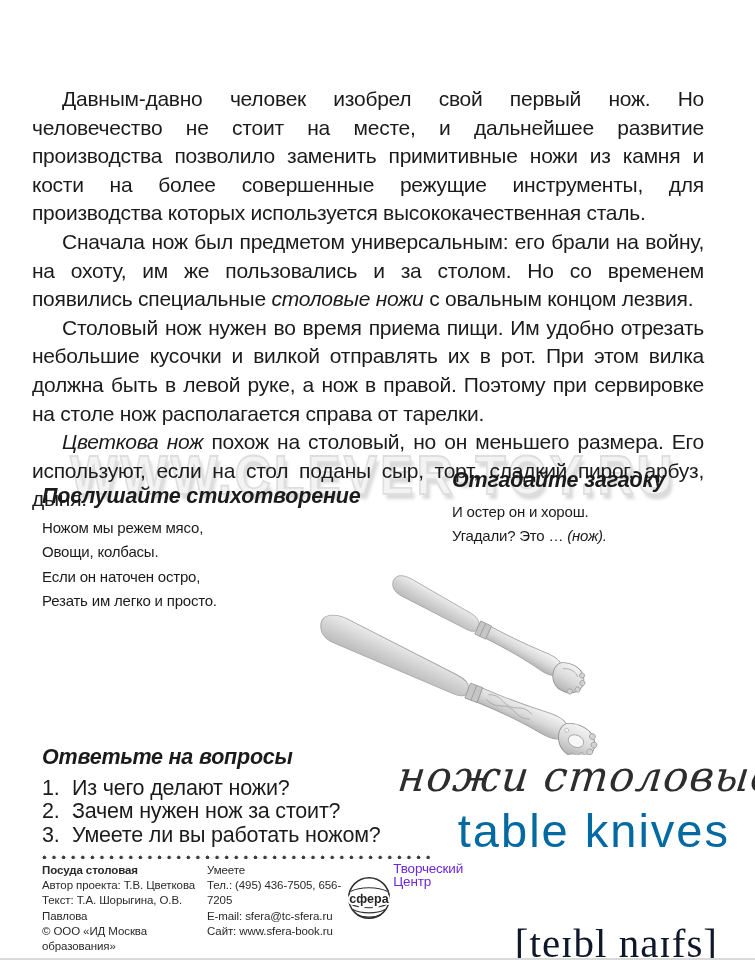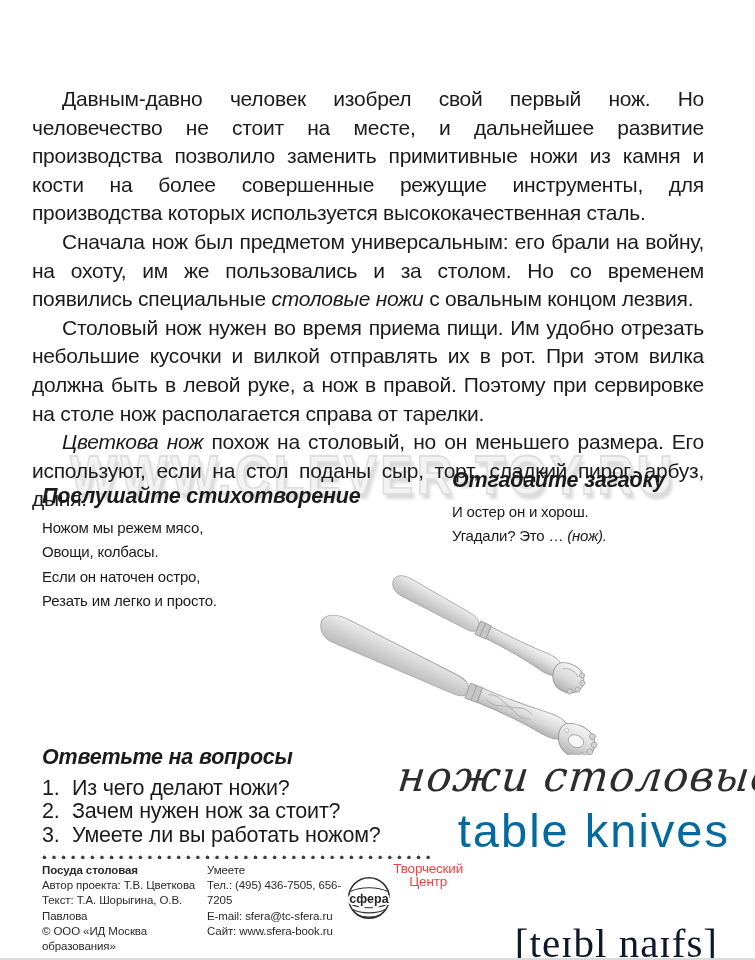--- a/index.html
+++ b/index.html
@@ -56,22 +56,22 @@
   
   .footer-dots { position:absolute; top:855px; left:42px; width:388px; height:5px; z-index:1;
                  background:radial-gradient(circle at 2.4px 2.4px,#3e3e3e 1.7px,transparent 2.1px);
                  background-size:9.6px 5px; background-repeat:repeat-x; }
   .footer-col { position:absolute; font-size:11.5px; line-height:15.2px;
                 color:#2a2a2a; letter-spacing:-0.1px; z-index:1; }
   .fc1 { top:863px; left:42px;  width:172px; }
   .fc2 { top:863px; left:207px; width:155px; }
   .bold { font-weight:bold; }
   .logo { position:absolute; top:861px; left:345px; width:118px; height:64px; z-index:1; }
-  .logo-text { position:absolute; right:0; top:2px; text-align:center;
-               font-size:13.5px; line-height:12.8px; color:#ef4444; letter-spacing:-0.2px; }
+  .logo-text { position:absolute; right:0; top:2px; text-align:left;
+               font-size:13.5px; line-height:12.8px; color:#6d28d9; letter-spacing:-0.2px; }
   .logo svg { position:absolute; left:2px; top:15px; }
 
   .bottom-edge { position:absolute; bottom:0; left:0; width:100%; height:2px;
                  background:#dadad8; z-index:1; }
 </style>
 </head>
 <body>
 
 <div class="page">
 

